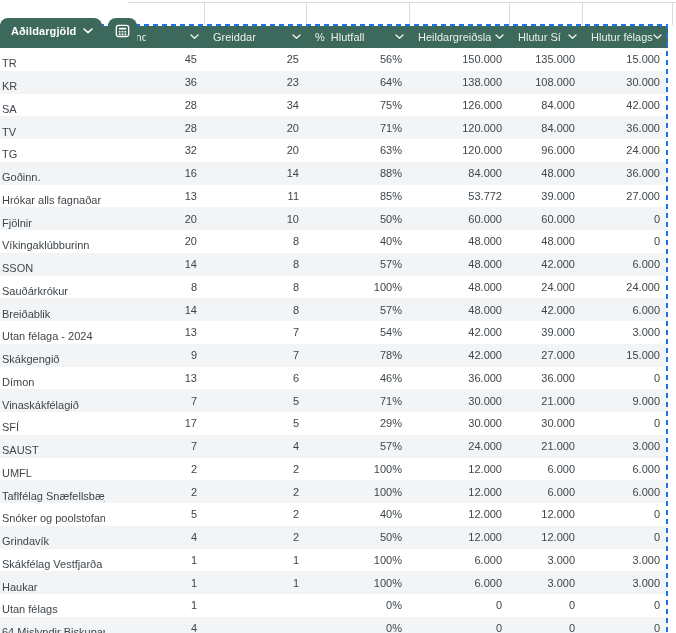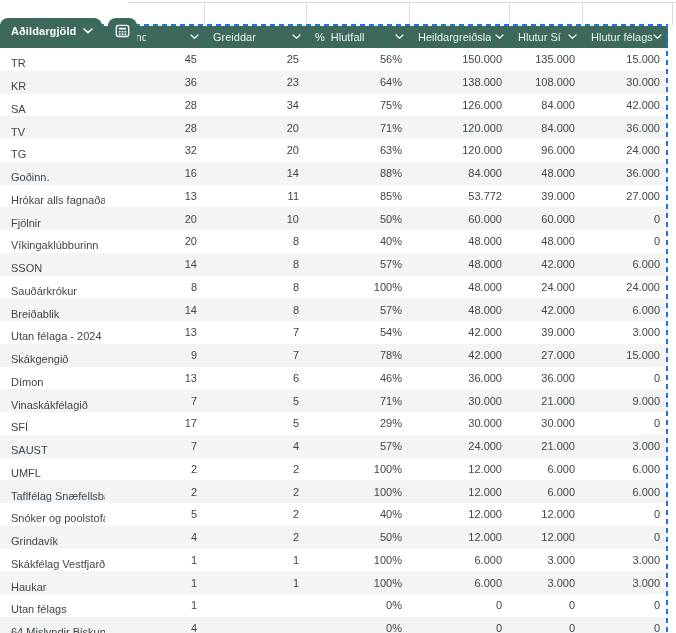--- a/index.html
+++ b/index.html
@@ -27,21 +27,21 @@
         display:flex; align-items:center; justify-content:space-between;
         padding:0 6px 0 8px; overflow:hidden; white-space:nowrap; cursor:pointer; }
   .th.c0 { padding-left:4px; }
   .th-left { display:flex; align-items:center; gap:6px; overflow:hidden; }
   .th-icon { font-size:11px; font-weight:500; }
   .chev { flex:none; }
   .tr { display:flex; height:22.75px; background:#fff; }
   .tr.alt { background:var(--stripe,#f2f4f5); }
   .td { font-size:11px; color:var(--body_text,#3f464b); display:flex; align-items:center;
         overflow:hidden; white-space:nowrap; }
-  .td.txt { padding-left:11px; justify-content:flex-start;margin-top:8px; }
+  .td.txt { padding-left:2px; justify-content:flex-start;margin-top:8px; }
   .td.num { padding-right:8px; justify-content:flex-end; }
   
   .c0{width:105px; flex:none;} .c1{width:100px; flex:none;gap:44px;} .c2{width:102px; flex:none;}
   .c3{width:103px; flex:none;} .c4{width:100px; flex:none;} .c5{width:73px; flex:none;}
   .c6{width:85px; flex:none;}
   
   .dash-top { position:absolute; top:24px; left:0; width:668px; height:2px; z-index:5;
     background:repeating-linear-gradient(90deg, var(--selection_blue,#1a73e8) 0 5px, transparent 5px 9px); }
   .dash-right { position:absolute; top:24px; left:666px; width:2px; height:609px; z-index:5;
     background:repeating-linear-gradient(180deg, var(--selection_blue,#1a73e8) 0 5px, transparent 5px 9px); }

